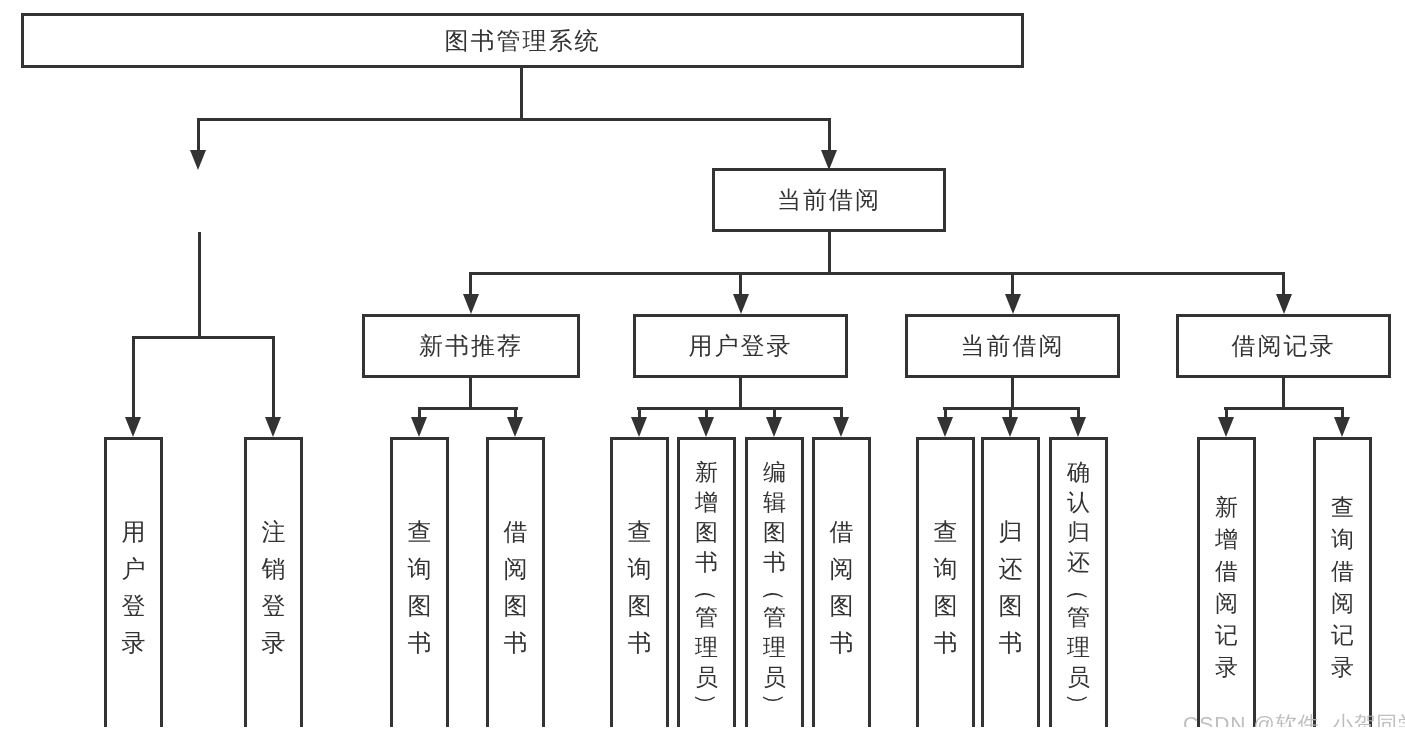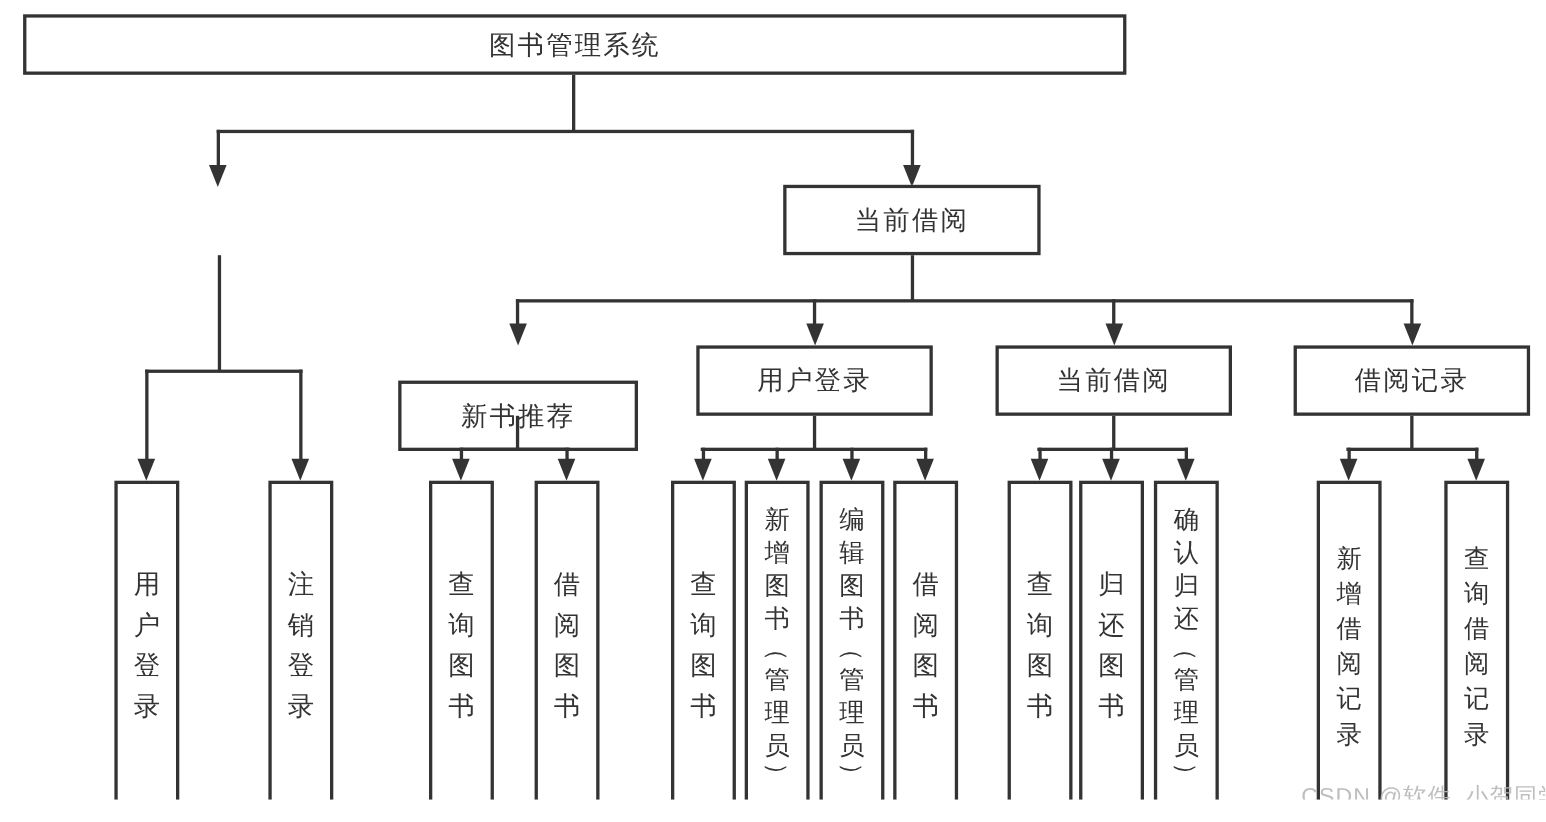--- a/index.html
+++ b/index.html
@@ -96,21 +96,21 @@
   <div class="cl" style="left:469px;top:272px;width:816px;height:3px;"></div>
   <div class="cl" style="left:469px;top:272px;width:3px;height:24px;"></div>
   <div class="arrow" style="left:463px;top:294px;"></div>
   <div class="cl" style="left:739px;top:272px;width:3px;height:24px;"></div>
   <div class="arrow" style="left:733px;top:294px;"></div>
   <div class="cl" style="left:1011px;top:272px;width:3px;height:24px;"></div>
   <div class="arrow" style="left:1005px;top:294px;"></div>
   <div class="cl" style="left:1282px;top:272px;width:3px;height:24px;"></div>
   <div class="arrow" style="left:1276px;top:294px;"></div>
 
-  <div class="box" style="left:362px;top:314px;width:218px;height:64px;margin-top:32px;">
+  <div class="box" style="left:362px;top:314px;width:218px;height:64px;">
     <span class="hlabel">新书推荐</span>
   </div>
   <div class="box" style="left:633px;top:314px;width:215px;height:64px;">
     <span class="hlabel">用户登录</span>
   </div>
   <div class="box" style="left:905px;top:314px;width:215px;height:64px;">
     <span class="hlabel">当前借阅</span>
   </div>
   <div class="box" style="left:1176px;top:314px;width:215px;height:64px;">
     <span class="hlabel">借阅记录</span>

